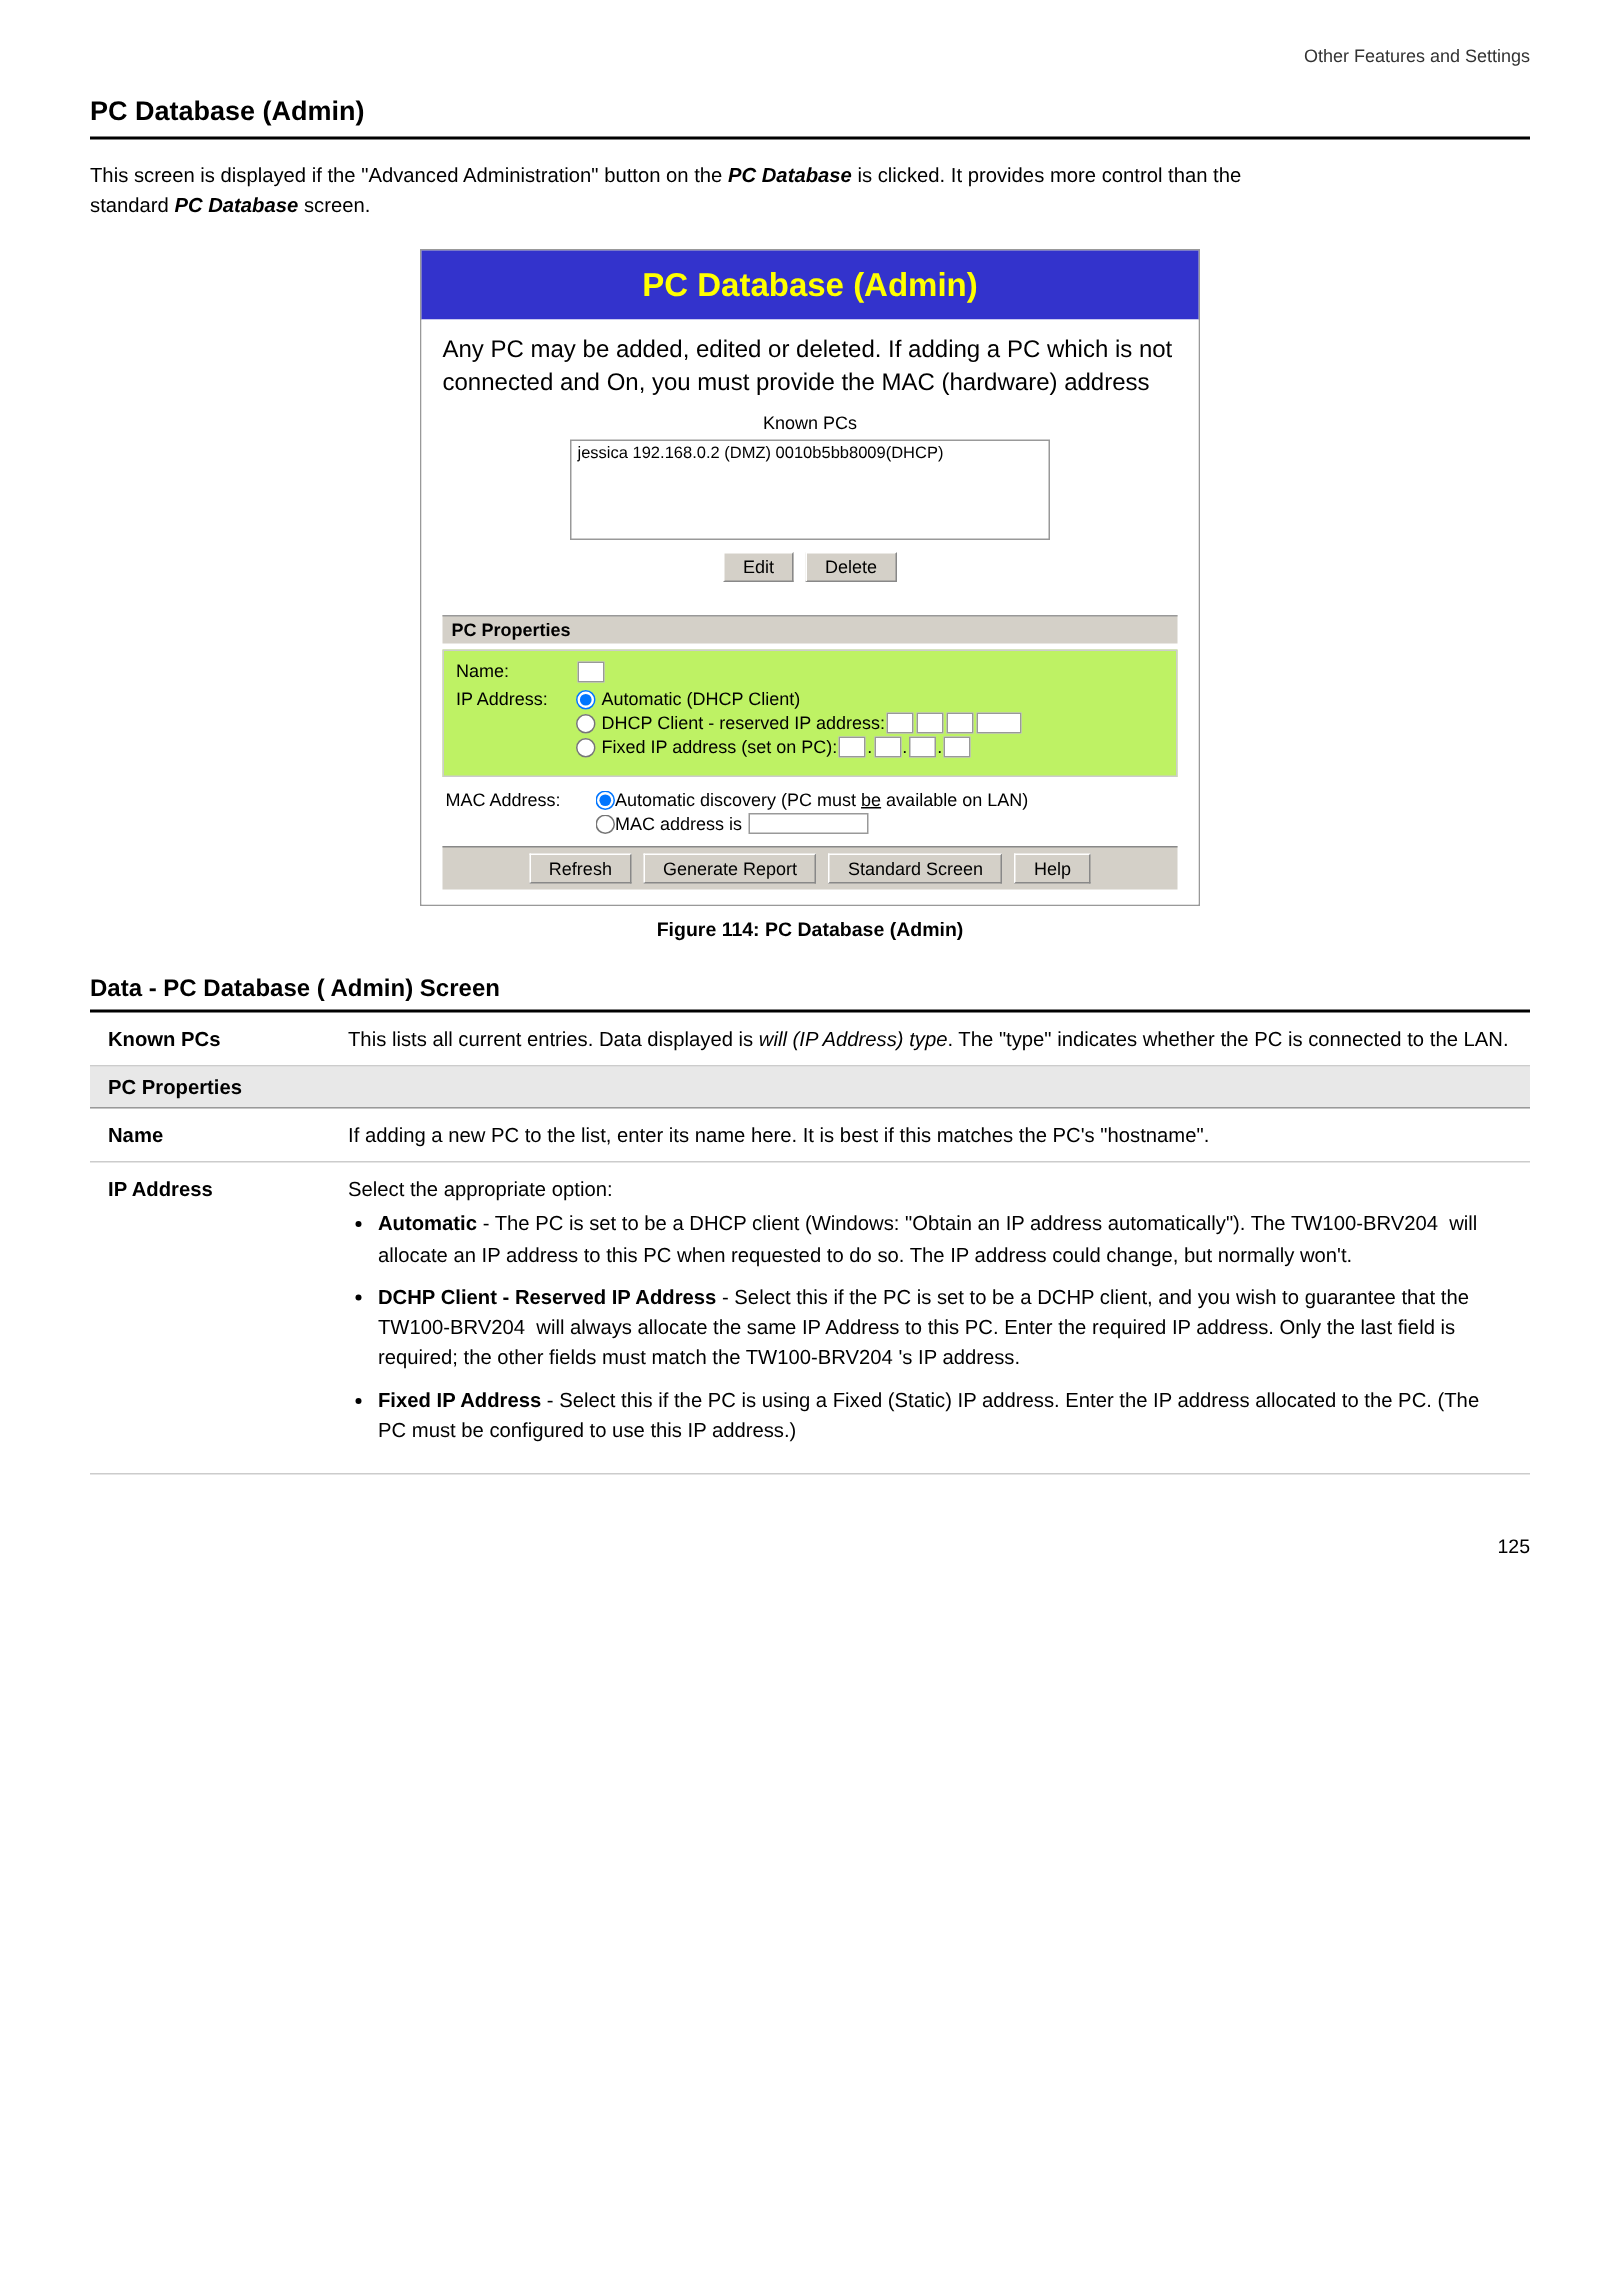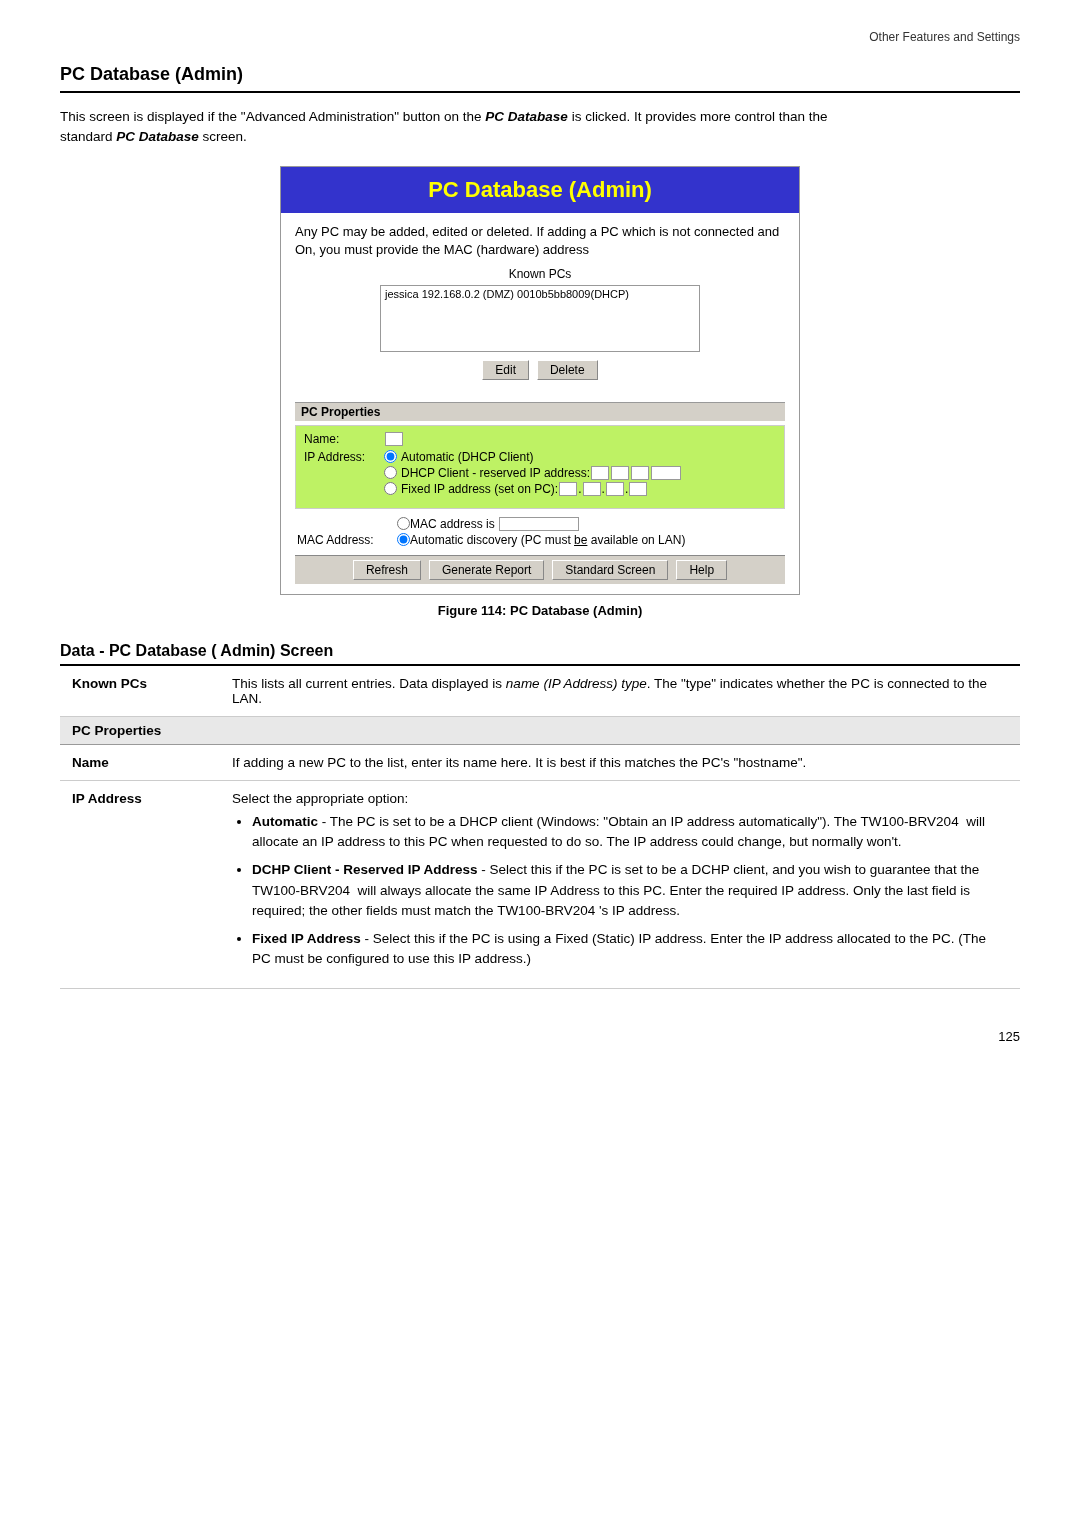--- a/index.html
+++ b/index.html
@@ -51,21 +51,21 @@
       padding: 10px 16px;
       text-align: center;
     }
 
     .admin-ui-body {
       background: #fff;
       padding: 10px 14px 10px 14px;
     }
 
     .admin-ui-desc {
-      font-size: 13px;
+      font-size: 16px;
       line-height: 1.4;
       margin-bottom: 8px;
     }
 
     .known-pcs-label {
       text-align: center;
       font-size: 12px;
       margin-bottom: 4px;
     }
 
@@ -309,30 +309,30 @@
             <input type="text" style="">
             <span>.</span>
             <input type="text" style="">
             <span>.</span>
             <input type="text" style="">
           </div>
         </span>
       </div>
     </div>
     <div class="mac-section">
+      <div class="mac-row">
+        <span style="width:100px;">MAC Address:</span>
+        <input type="radio" name="mac" checked="" style="">
+        <span>Automatic discovery (PC must <span class="underline">be</span> available on LAN)</span>
+      </div>
       <div class="mac-row" style="padding-left:100px;">
         <input type="radio" name="mac" style="">
         <span>MAC address is</span>
         <input type="text" style="width: 80px; height: 14px; border: 1px solid rgb(153, 153, 153); margin-left: 4px;">
       </div>
-      <div class="mac-row">
-        <span style="width:100px;">MAC Address:</span>
-        <input type="radio" name="mac" checked="" style="">
-        <span>Automatic discovery (PC must <span class="underline">be</span> available on LAN)</span>
-      </div>
     </div>
     <div class="nav-buttons-row">
       <button class="ui-button">Refresh</button>
       <button class="ui-button">Generate Report</button>
       <button class="ui-button">Standard Screen</button>
       <button class="ui-button">Help</button>
     </div>
   </div>
 </div>
 
@@ -342,21 +342,21 @@
 
 <div class="data-section-title">
   <span>Data - PC Database ( Admin) Screen</span>
 </div>
 
 <table class="data-table">
   <tbody>
     <tr>
       <td class="col-key"><span>Known PCs</span></td>
       <td>
-        This lists all current entries. Data displayed is <em>name (IP Address) type</em>. The "type" indicates whether the PC is connected to the LAN.
+        This lists all current entries. Data displayed is <em>will (IP Address) type</em>. The "type" indicates whether the PC is connected to the LAN.
       </td>
     </tr>
     <tr class="section-row">
       <td colspan="2">
         <span>PC Properties</span>
       </td>
     </tr>
     <tr>
       <td class="col-key"><span>Name</span></td>
       <td>

